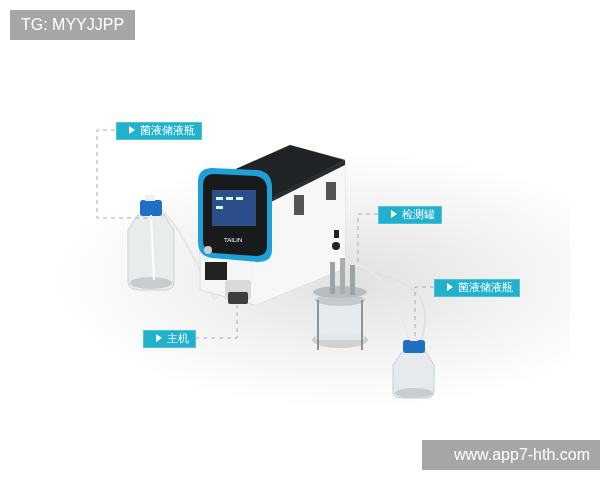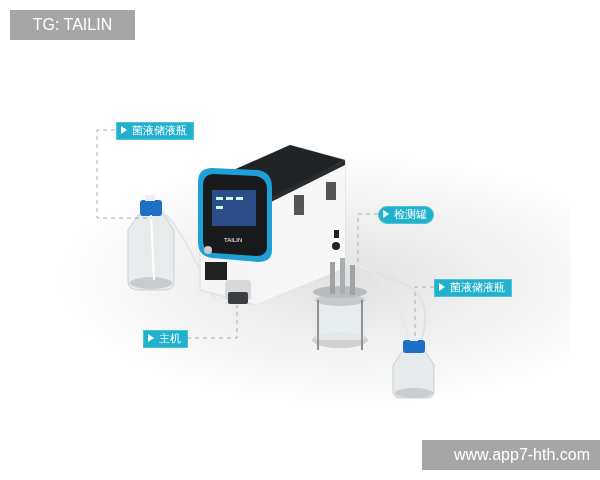--- a/index.html
+++ b/index.html
@@ -3,21 +3,21 @@
 <meta charset="utf-8">
 <style>
   html, body { margin:0; padding:0; }
   body { width:600px; height:480px; position:relative; overflow:hidden; background:#ffffff; font-family:"DejaVu Sans", sans-serif; }
   .stage { position:absolute; left:0; top:0; width:600px; height:480px; overflow:hidden; }
   .shadow-floor { position:absolute; left:50px; top:150px; width:520px; height:260px;
     background: radial-gradient(ellipse at 58% 50%, rgba(200,200,200,0.55) 0%, rgba(220,220,220,0.35) 40%, rgba(255,255,255,0) 70%); }
   .watermark { position:absolute; background:#a6a6a6; color:#ffffff; font-family:"Liberation Sans", sans-serif; }
   .wm-top { left:10px; top:10px; width:125px; height:30px; line-height:30px; font-size:16px; text-align:center; }
   .wm-bottom { left:422px; top:440px; width:168px; height:30px; line-height:30px; font-size:16px; text-align:center;padding-left:16px; }
-  .label { position:absolute; height:16px; line-height:16px; background:#22b1cc; color:#fff; font-size:11px; padding:0 6px 0 4px; white-space:nowrap; border:1px solid #4cc3d9; }
+  .label { position:absolute; height:16px; line-height:16px; background:#22b1cc; color:#fff; font-size:11px; padding:0 6px 0 12px; white-space:nowrap; border:1px solid #4cc3d9; }
   .label .tri { display:inline-block; width:0; height:0; border-left:6px solid #fff; border-top:4px solid transparent; border-bottom:4px solid transparent; margin-right:5px; vertical-align:middle; position:relative; top:-1px; }
   svg { position:absolute; left:0; top:0; }
 </style>
 </head>
 <body>
 
 <div class="stage">
   <div class="shadow-floor"></div>
 
   <svg width="600" height="480" viewBox="0 0 600 480">
@@ -78,25 +78,25 @@
 
     <path d="M115 130 L97 130 L97 218 L152 218" stroke="#9fb3b8" stroke-width="1" stroke-dasharray="4 4" fill="none"></path>
     <path d="M378 214 L358 214 L358 262" stroke="#9fb3b8" stroke-width="1" stroke-dasharray="4 4" fill="none"></path>
     <path d="M434 287 L415 287 L415 340" stroke="#9fb3b8" stroke-width="1" stroke-dasharray="4 4" fill="none"></path>
     <path d="M187 338 L237 338 L237 305" stroke="#9fb3b8" stroke-width="1" stroke-dasharray="4 4" fill="none"></path>
   </svg>
 
   <div class="label" style="left:116px; top:122px;">
     <span class="tri"></span><span>菌液储液瓶</span>
   </div>
-  <div class="label" style="left:378px; top:206px;border-radius:9px;">
+  <div class="label" style="left:378px; top:206px;">
     <span class="tri"></span><span>检测罐</span>
   </div>
   <div class="label" style="left:434px; top:279px;">
     <span class="tri"></span><span>菌液储液瓶</span>
   </div>
   <div class="label" style="left:143px; top:330px;text-align:center;">
     <span class="tri"></span><span>主机</span>
   </div>
 
-  <div class="watermark wm-top">TG: TAILIN</div>
+  <div class="watermark wm-top">TG: MYYJJPP</div>
   <div class="watermark wm-bottom">www.app7-hth.com</div>
 </div>
 
 </body></html>

